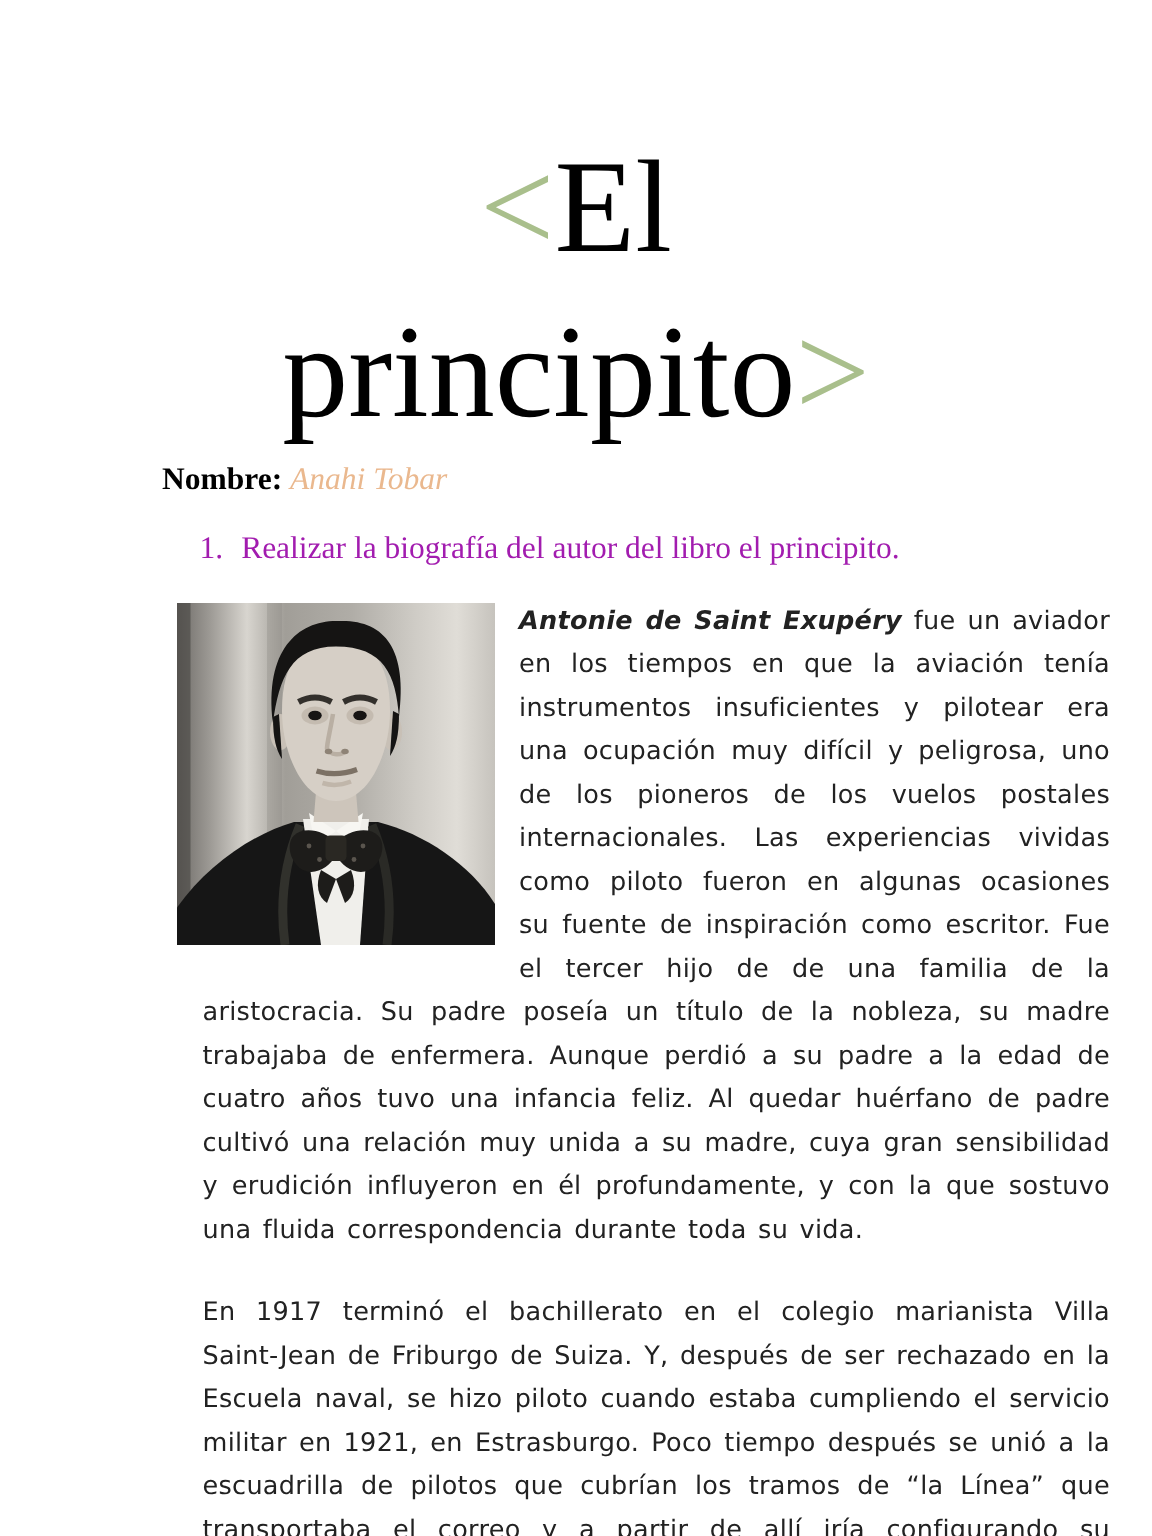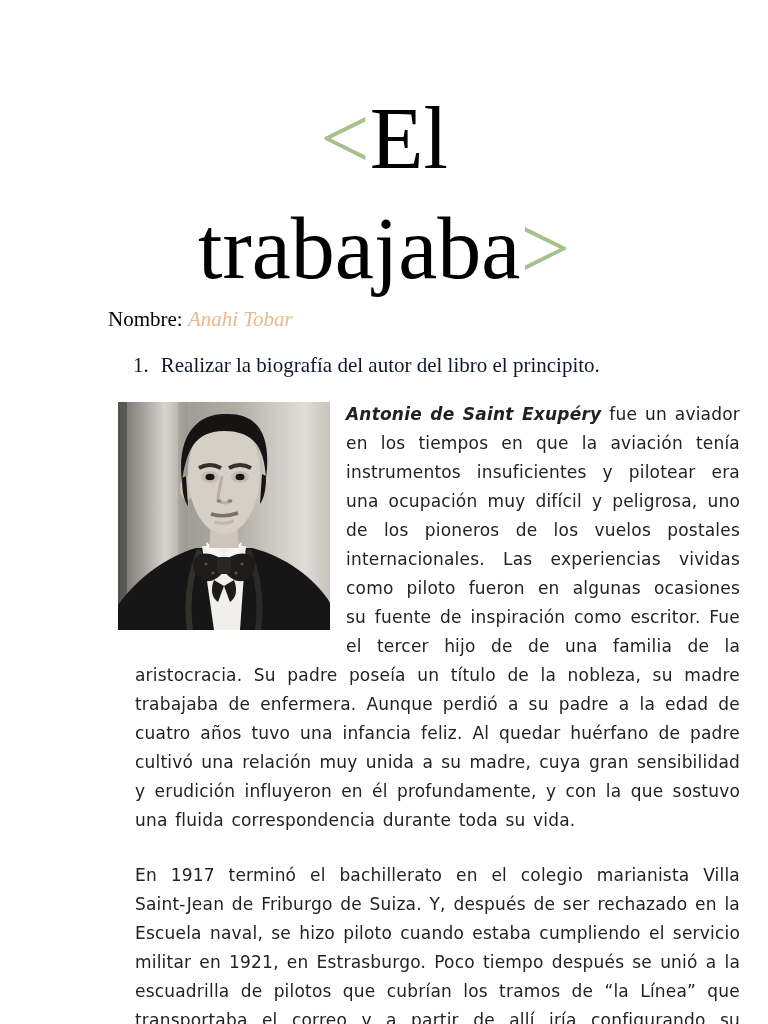--- a/index.html
+++ b/index.html
@@ -29,29 +29,29 @@
   .doc-title .line{display:block;}
   .bracket{color:var(--bracket-color);}
   
   .meta{
     margin:2px 0 0 108px;
     font-family:"Liberation Serif", serif;
     font-size:21px;
     line-height:26px;
     color:#000000;
   }
-  .meta-label{font-weight:normal;}
+  .meta-label{font-weight:bold;}
   .meta-value{color:var(--value-color);font-style:italic;}
   
   .task{
     margin:20px 28px 0 133px;
     font-family:"Liberation Serif", serif;
     font-size:21px;
     line-height:26px;
-    color:#0f172a;
+    color:#a21caf;
   }
   .task-number{display:inline-block;margin-right:12px;}
   
   .bio{
     margin:22px 28px 0 135px;
     font-size:17px;
     line-height:29px;
     text-align:justify;
     word-spacing:2px;
     letter-spacing:0.2px;
@@ -68,21 +68,21 @@
   }
   .photo svg{display:block;width:100%;height:100%;}
 </style>
 </head>
 <body>
 
 <div class="page">
 
   <h1 class="doc-title">
     <span class="line"><span class="bracket">&lt;</span><span>El</span></span>
-    <span class="line"><span>trabajaba</span><span class="bracket">&gt;</span></span>
+    <span class="line"><span>principito</span><span class="bracket">&gt;</span></span>
   </h1>
 
   <div class="meta">
     <div class="meta-line">
       <span class="meta-label">Nombre:</span>
       <span class="meta-value">Anahi Tobar</span>
     </div>
   </div>
 
   <div class="task">

